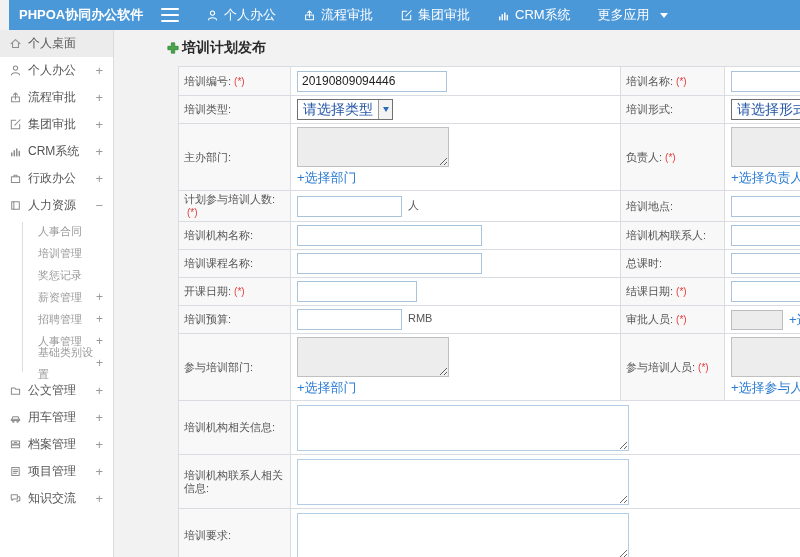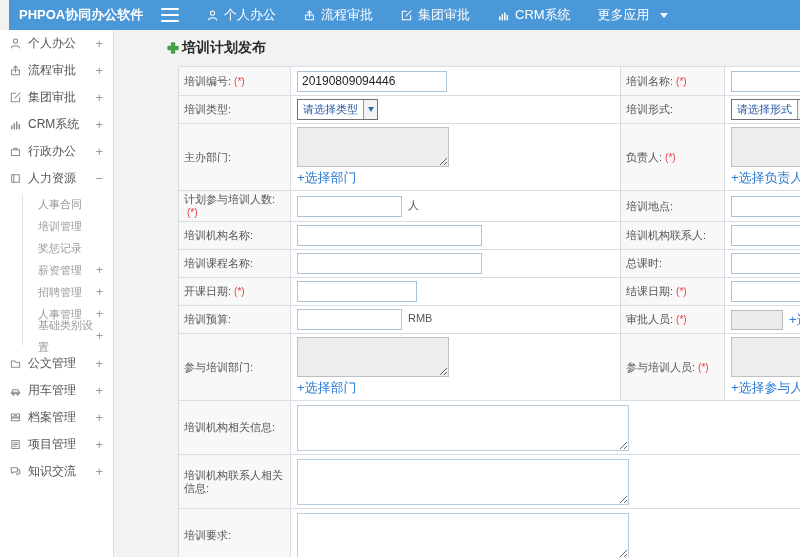--- a/index.html
+++ b/index.html
@@ -37,21 +37,21 @@
   .plus-ic { width:12px; height:12px; }
 
   .form-table { position:absolute; left:63px; top:36px; border-collapse:collapse; table-layout:fixed; width:806px; background:#fff; }
   .form-table td { border:1px solid #d9dde1; font-size:11px; color:#555; vertical-align:middle; padding:3px 6px; background:#fff; }
   td.lbl { background:#f8f8f8; padding:2px 3px 2px 5px; line-height:13px; }
   .req { color:#e53c3c; margin-left:3px; font-size:10px; }
   .txt { height:21px; border:1px solid #a8c3da; background:#fff; font-size:12px; color:#222; padding:1px 4px; vertical-align:middle; font-family:inherit; }
   .w150{width:150px} .w225{width:225px} .w105{width:105px} .w185{width:185px} .w120{width:120px} .w52{width:52px;height:20px;background:#ececec;border:1px solid #bcbcbc;}
   .suffix { margin-left:6px; font-size:11px; color:#555; }
   .sel { display:inline-flex; align-items:stretch; height:21px; border:1px solid #707070; background:#fff; cursor:pointer; }
-  .sel-text { font-size:11px; color:#2456a8; padding:0 5px; line-height:19px; white-space:nowrap; }
+  .sel-text { font-size:14px; color:#2456a8; padding:0 5px; line-height:19px; white-space:nowrap; }
   .sel-arrow { width:14px; border-left:1px solid #9a9a9a; background:#f3f3f3; display:flex; align-items:center; justify-content:center; }
   .sel-arrow::after { content:""; width:0; height:0; border-left:3.5px solid transparent; border-right:3.5px solid transparent; border-top:5px solid #2b6cb8; }
   textarea { font-family:inherit; font-size:12px; color:#333; resize:both; }
   .garea { width:152px; height:40px; background:#ededed; border:1px solid #c0c0c0; display:block; }
   .garea.wide { width:160px; }
   .warea { width:332px; height:46px; background:#fff; border:1px solid #b3cde4; display:block; }
   .link { color:#2b7bd3; font-size:13px; text-decoration:none; white-space:nowrap; cursor:pointer; }
   .stack .link { display:inline-block; margin-top:2px; }
   .inline-flex { display:flex; align-items:center; gap:6px; }
   tr.h30 td{height:29px} tr.h26 td{height:26px} tr.h25 td{height:25px} tr.h62 td{height:62px} tr.h54 td{height:54px} tr.h40 td{height:40px}
@@ -94,20 +94,28 @@
       </svg>
     <span>CRM系统</span>
   </div>
   <div class="nav-item">
     <span>更多应用</span>
     <i class="caret"></i>
   </div>
 </div>
 
 <div class="sidebar">
+  <div class="side-item active">
+    <svg class="ic" viewBox="0 0 14 14">
+        <path d="M2.2 7.2 L7 2.8 L11.8 7.2"></path>
+        <path d="M3.8 6.6 V11.3 H10.2 V6.6"></path>
+      </svg>
+    <span>个人桌面</span>
+    <span class="expand"></span>
+  </div>
   <div class="side-item">
     <svg class="ic" viewBox="0 0 14 14">
         <circle cx="7" cy="4.4" r="2.3"></circle>
         <path d="M2.6 11.8 C3.2 8.6 10.8 8.6 11.4 11.8"></path>
       </svg>
     <span>个人办公</span>
     <span class="expand">+</span>
   </div>
   <div class="side-item">
     <svg class="ic" viewBox="0 0 14 14">

